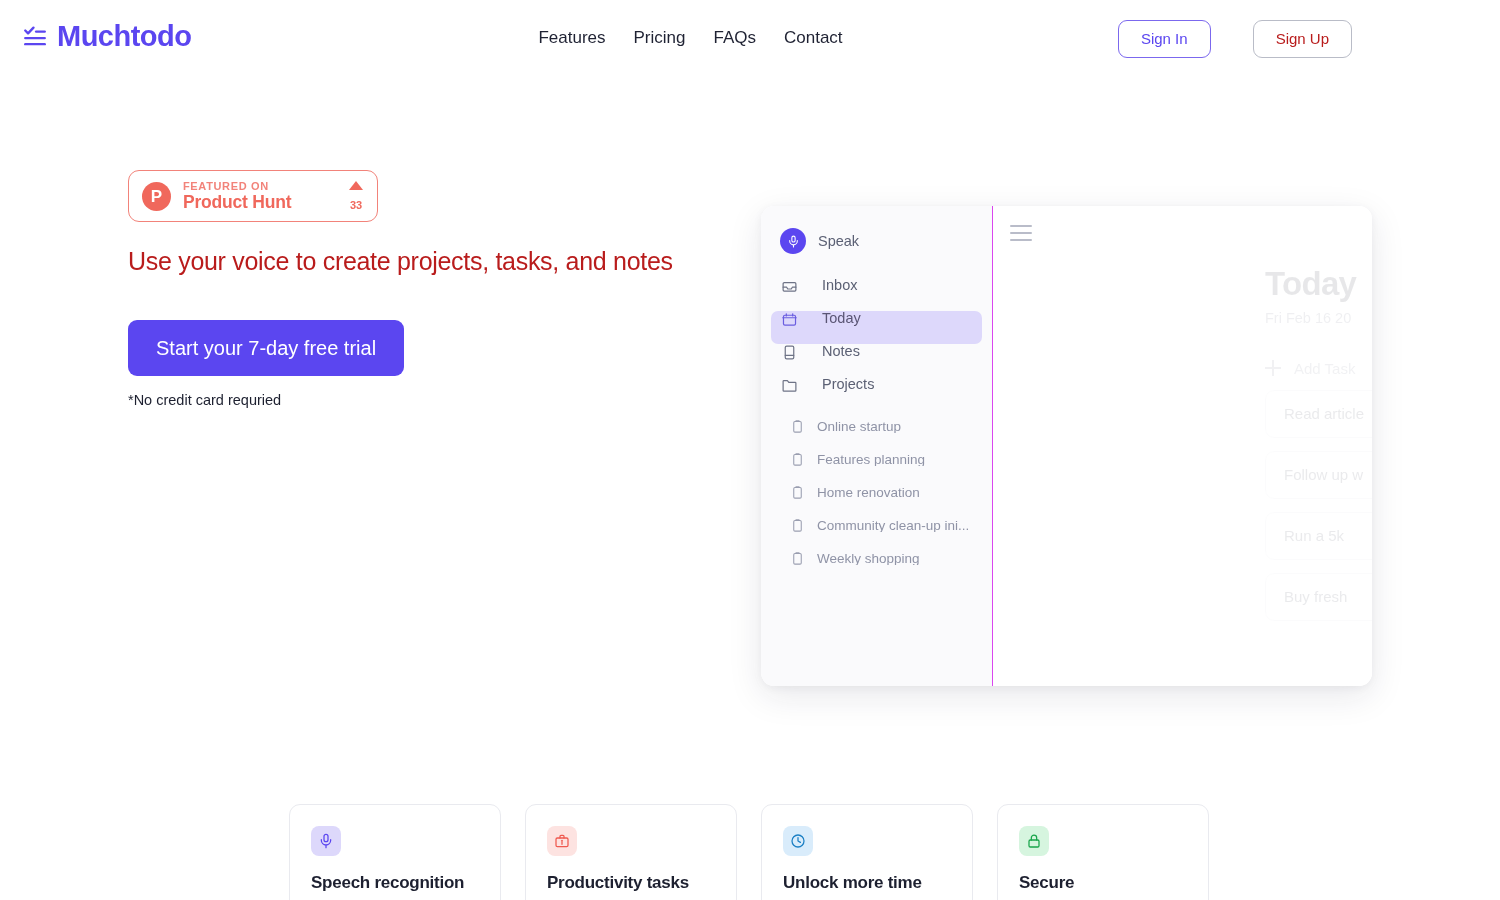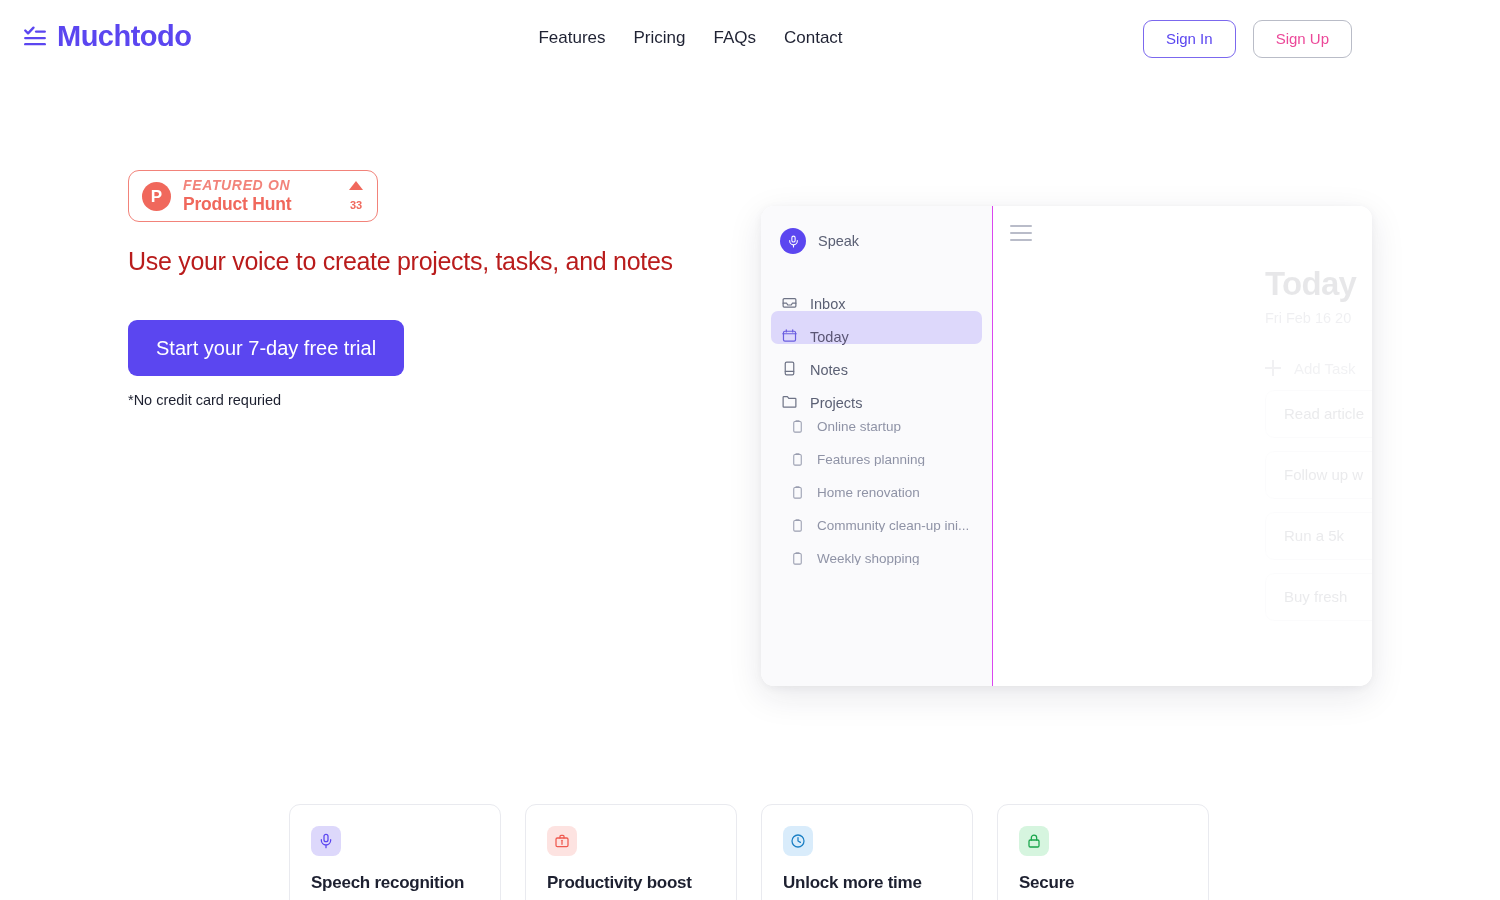--- a/index.html
+++ b/index.html
@@ -55,33 +55,33 @@
     line-height: 1.4;
     white-space: nowrap;
   }
 
   .auth-actions {
     position: absolute;
     right: 29px;
     top: 20px;
     display: flex;
     align-items: center;
-    gap: 17px;
+    gap: 10px;
   }
   .btn-ghost {
     font-size: 15px;
     padding: 9px 22px;
     border-radius: 9px;
     background: #ffffff;
     cursor: pointer;
     line-height: 1.2;
     white-space: nowrap;
   }
   .btn-signin { border: 1.4px solid #7b68ee; color: #5b46f0; }
-  .btn-signup { border: 1.4px solid #b9bcc7; color: #ec4899; }
+  .btn-signup { border: 1.4px solid #b9bcc7; color: #b91c1c; margin-left: 32px; }
 
   
   .hero {
     position: relative;
     width: 1500px;
     height: 570px;
   }
 
   .hero-copy {
     position: absolute;
@@ -110,26 +110,25 @@
     font-size: 17px;
     font-weight: 700;
     display: flex;
     align-items: center;
     justify-content: center;
     line-height: 1;
     flex: none;
   }
   .ph-text { display: flex; flex-direction: column; gap: 1px; flex: 1; }
   .ph-kicker {
-    font-size: 14px;
+    font-size: 11px;
     font-weight: 700;
     letter-spacing: 0.65px;
     color: #f2837a;
     line-height: 1.1;
-    font-style: italic;
   }
   .ph-title {
     font-size: 17.5px;
     font-weight: 700;
     color: #f0685c;
     line-height: 1.1;
     letter-spacing: -0.2px;
   }
   .ph-votes { display: flex; flex-direction: column; align-items: center; gap: 10px; flex: none; }
   .ph-caret {
@@ -213,22 +212,22 @@
     background: #5b46f0;
     display: flex;
     align-items: center;
     justify-content: center;
     flex: none;
   }
   .speak-label { font-size: 14.5px; color: #5b6074; line-height:1; }
 
   .nav-item {
     display: flex;
-    align-items: flex-end;
-    gap: 12px;
+    align-items: flex-start;
+    gap: 24px;
     height: 33px;
     padding: 0 10px;
     border-radius: 7px;
     cursor: pointer;
   }
   .nav-item .ni-label { font-size: 14.5px; color: #5b6074; line-height: 1; }
   .nav-item.active { background: #ddd8fb; }
   .nav-item.active .ni-label { color: #5a5574; }
 
   .proj-item {
@@ -571,21 +570,21 @@
     </div>
 
     <div class="feature-card">
       <div class="fc-icon" style="background:#fde3e1">
         <svg width="16" height="16" viewBox="0 0 24 24" fill="none" stroke="#ef5a50" stroke-width="1.9" stroke-linecap="round" stroke-linejoin="round">
           <rect x="3" y="7.5" width="18" height="13" rx="2"></rect>
           <path d="M9 7.5V5a1.5 1.5 0 0 1 1.5-1.5h3A1.5 1.5 0 0 1 15 5v2.5"></path>
           <line x1="12" y1="11" x2="12" y2="17"></line>
         </svg>
       </div>
-      <div class="fc-title">Productivity boost</div>
+      <div class="fc-title">Productivity tasks</div>
 
     </div>
 
     <div class="feature-card">
       <div class="fc-icon" style="background:#d9ecfb">
         <svg width="16" height="16" viewBox="0 0 24 24" fill="none" stroke="#1b7fc4" stroke-width="1.9" stroke-linecap="round" stroke-linejoin="round">
           <circle cx="12" cy="12" r="9"></circle>
           <polyline points="12,6.8 12,12 15.6,14"></polyline>
         </svg>
       </div>

